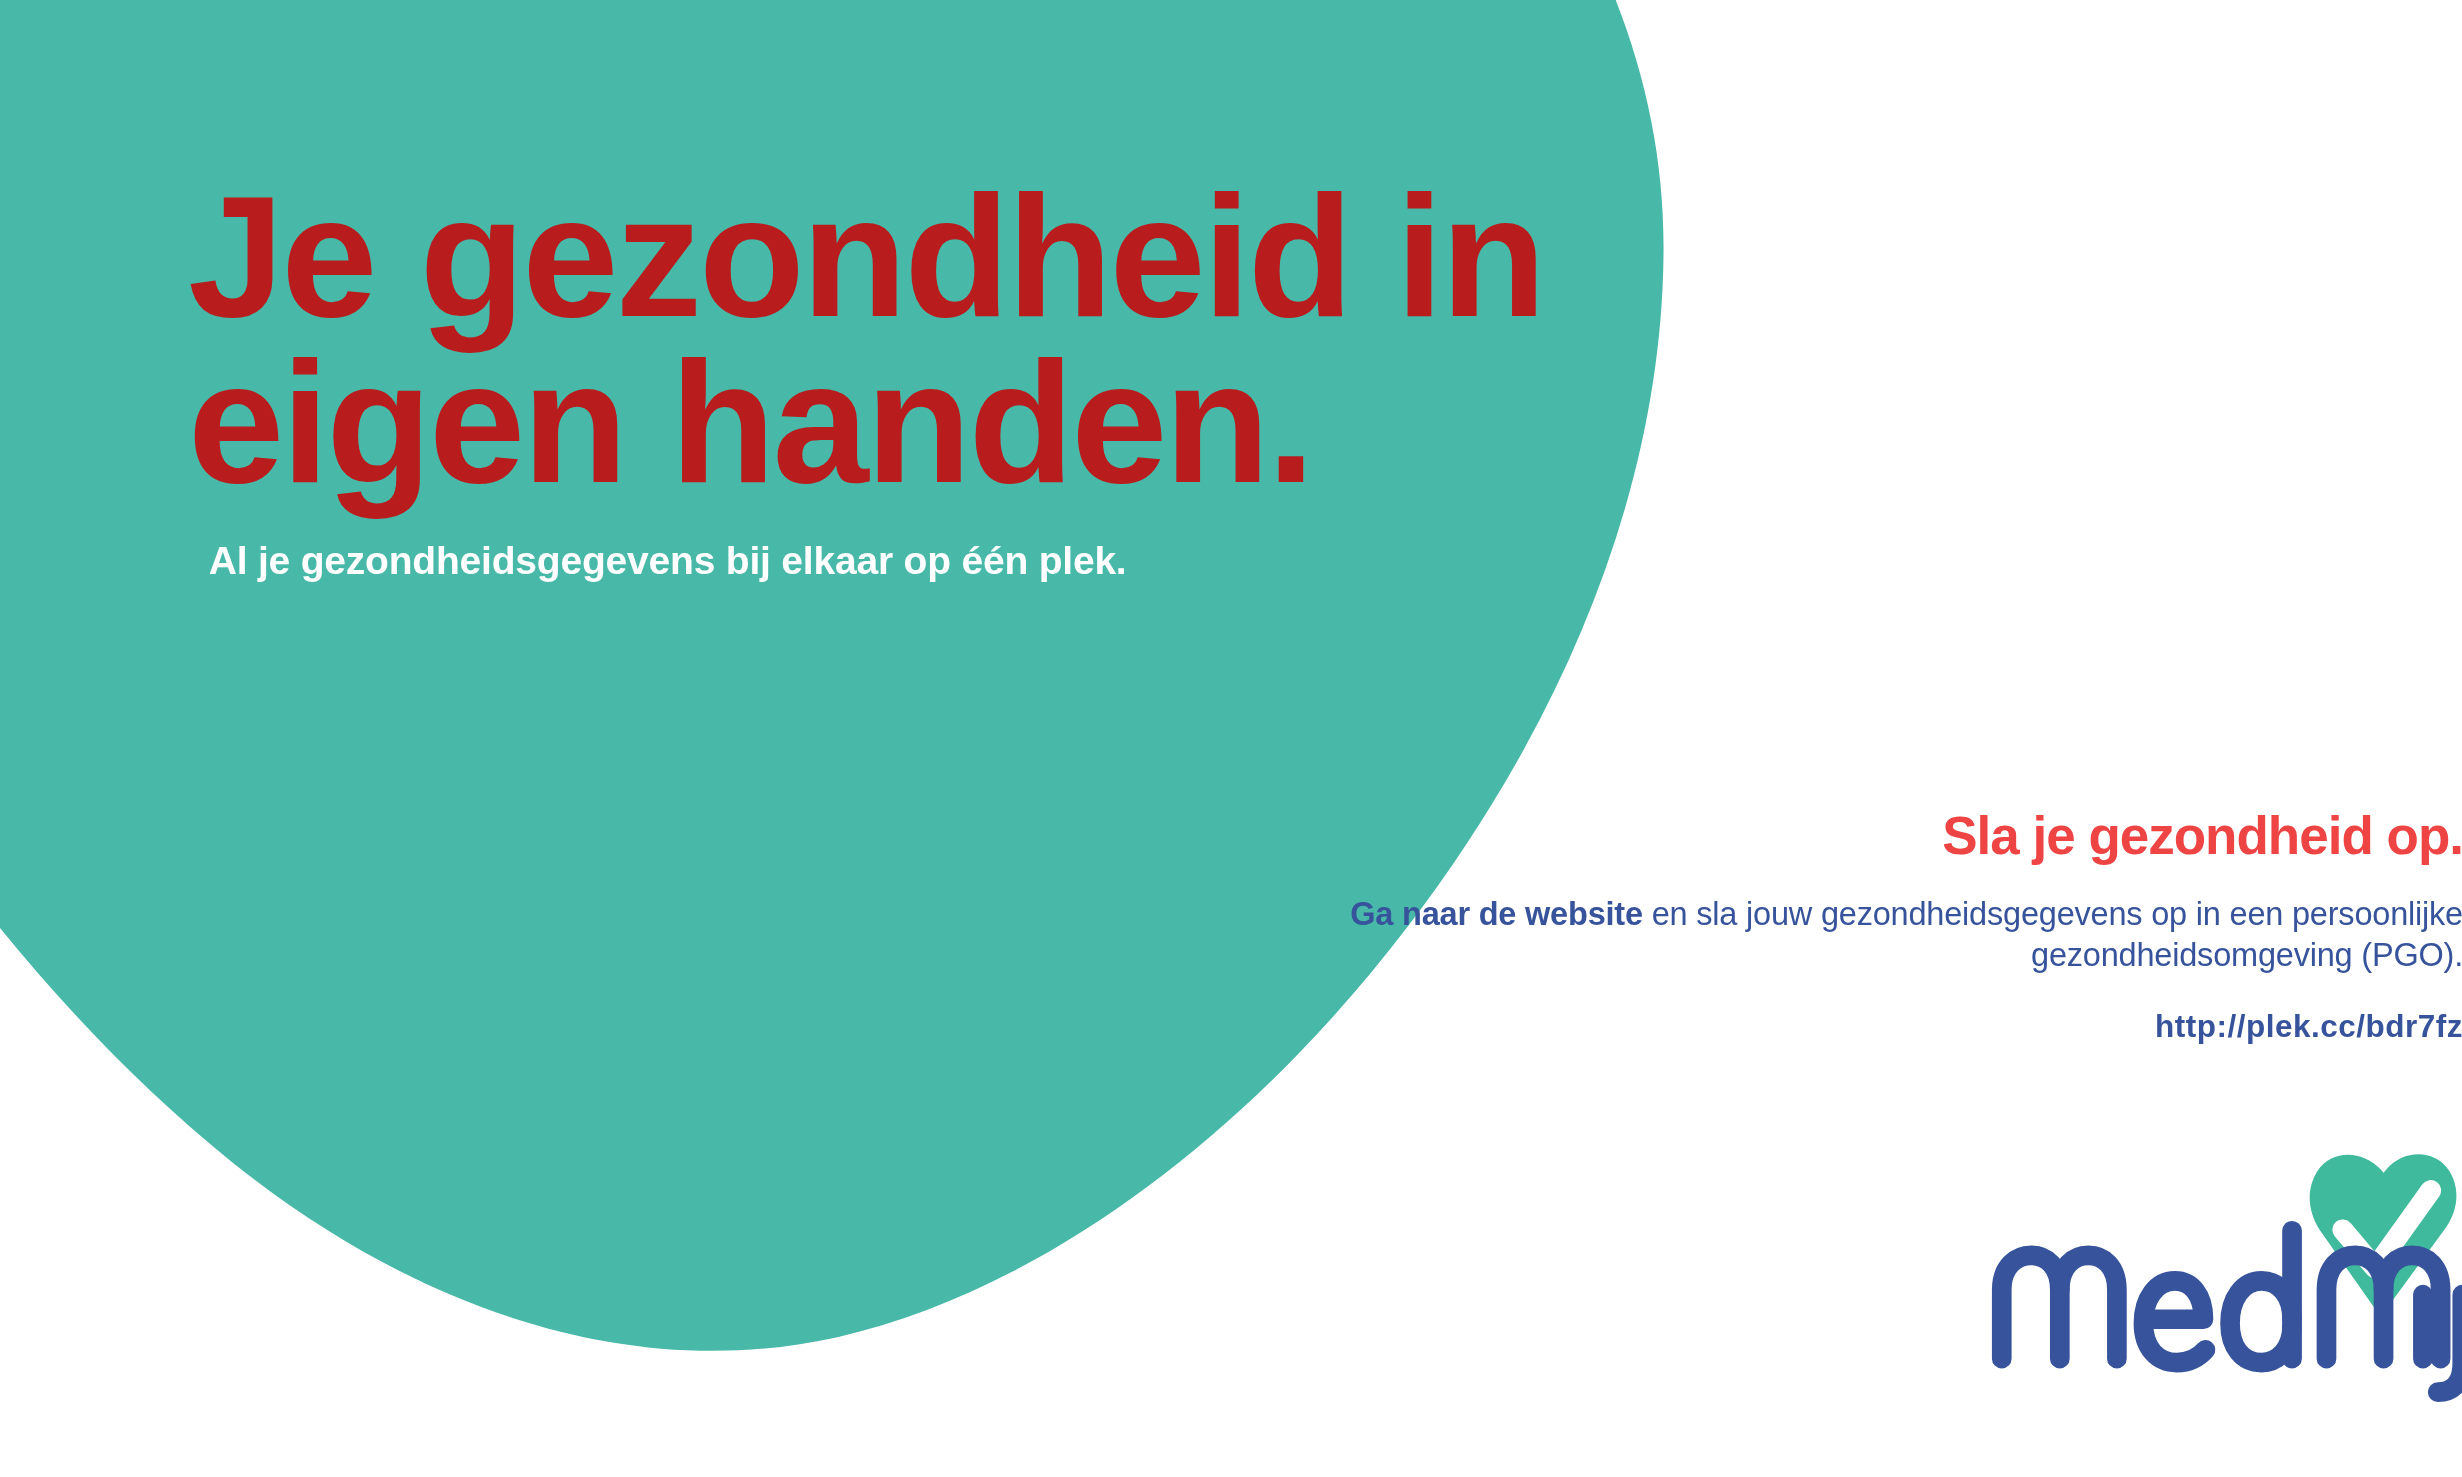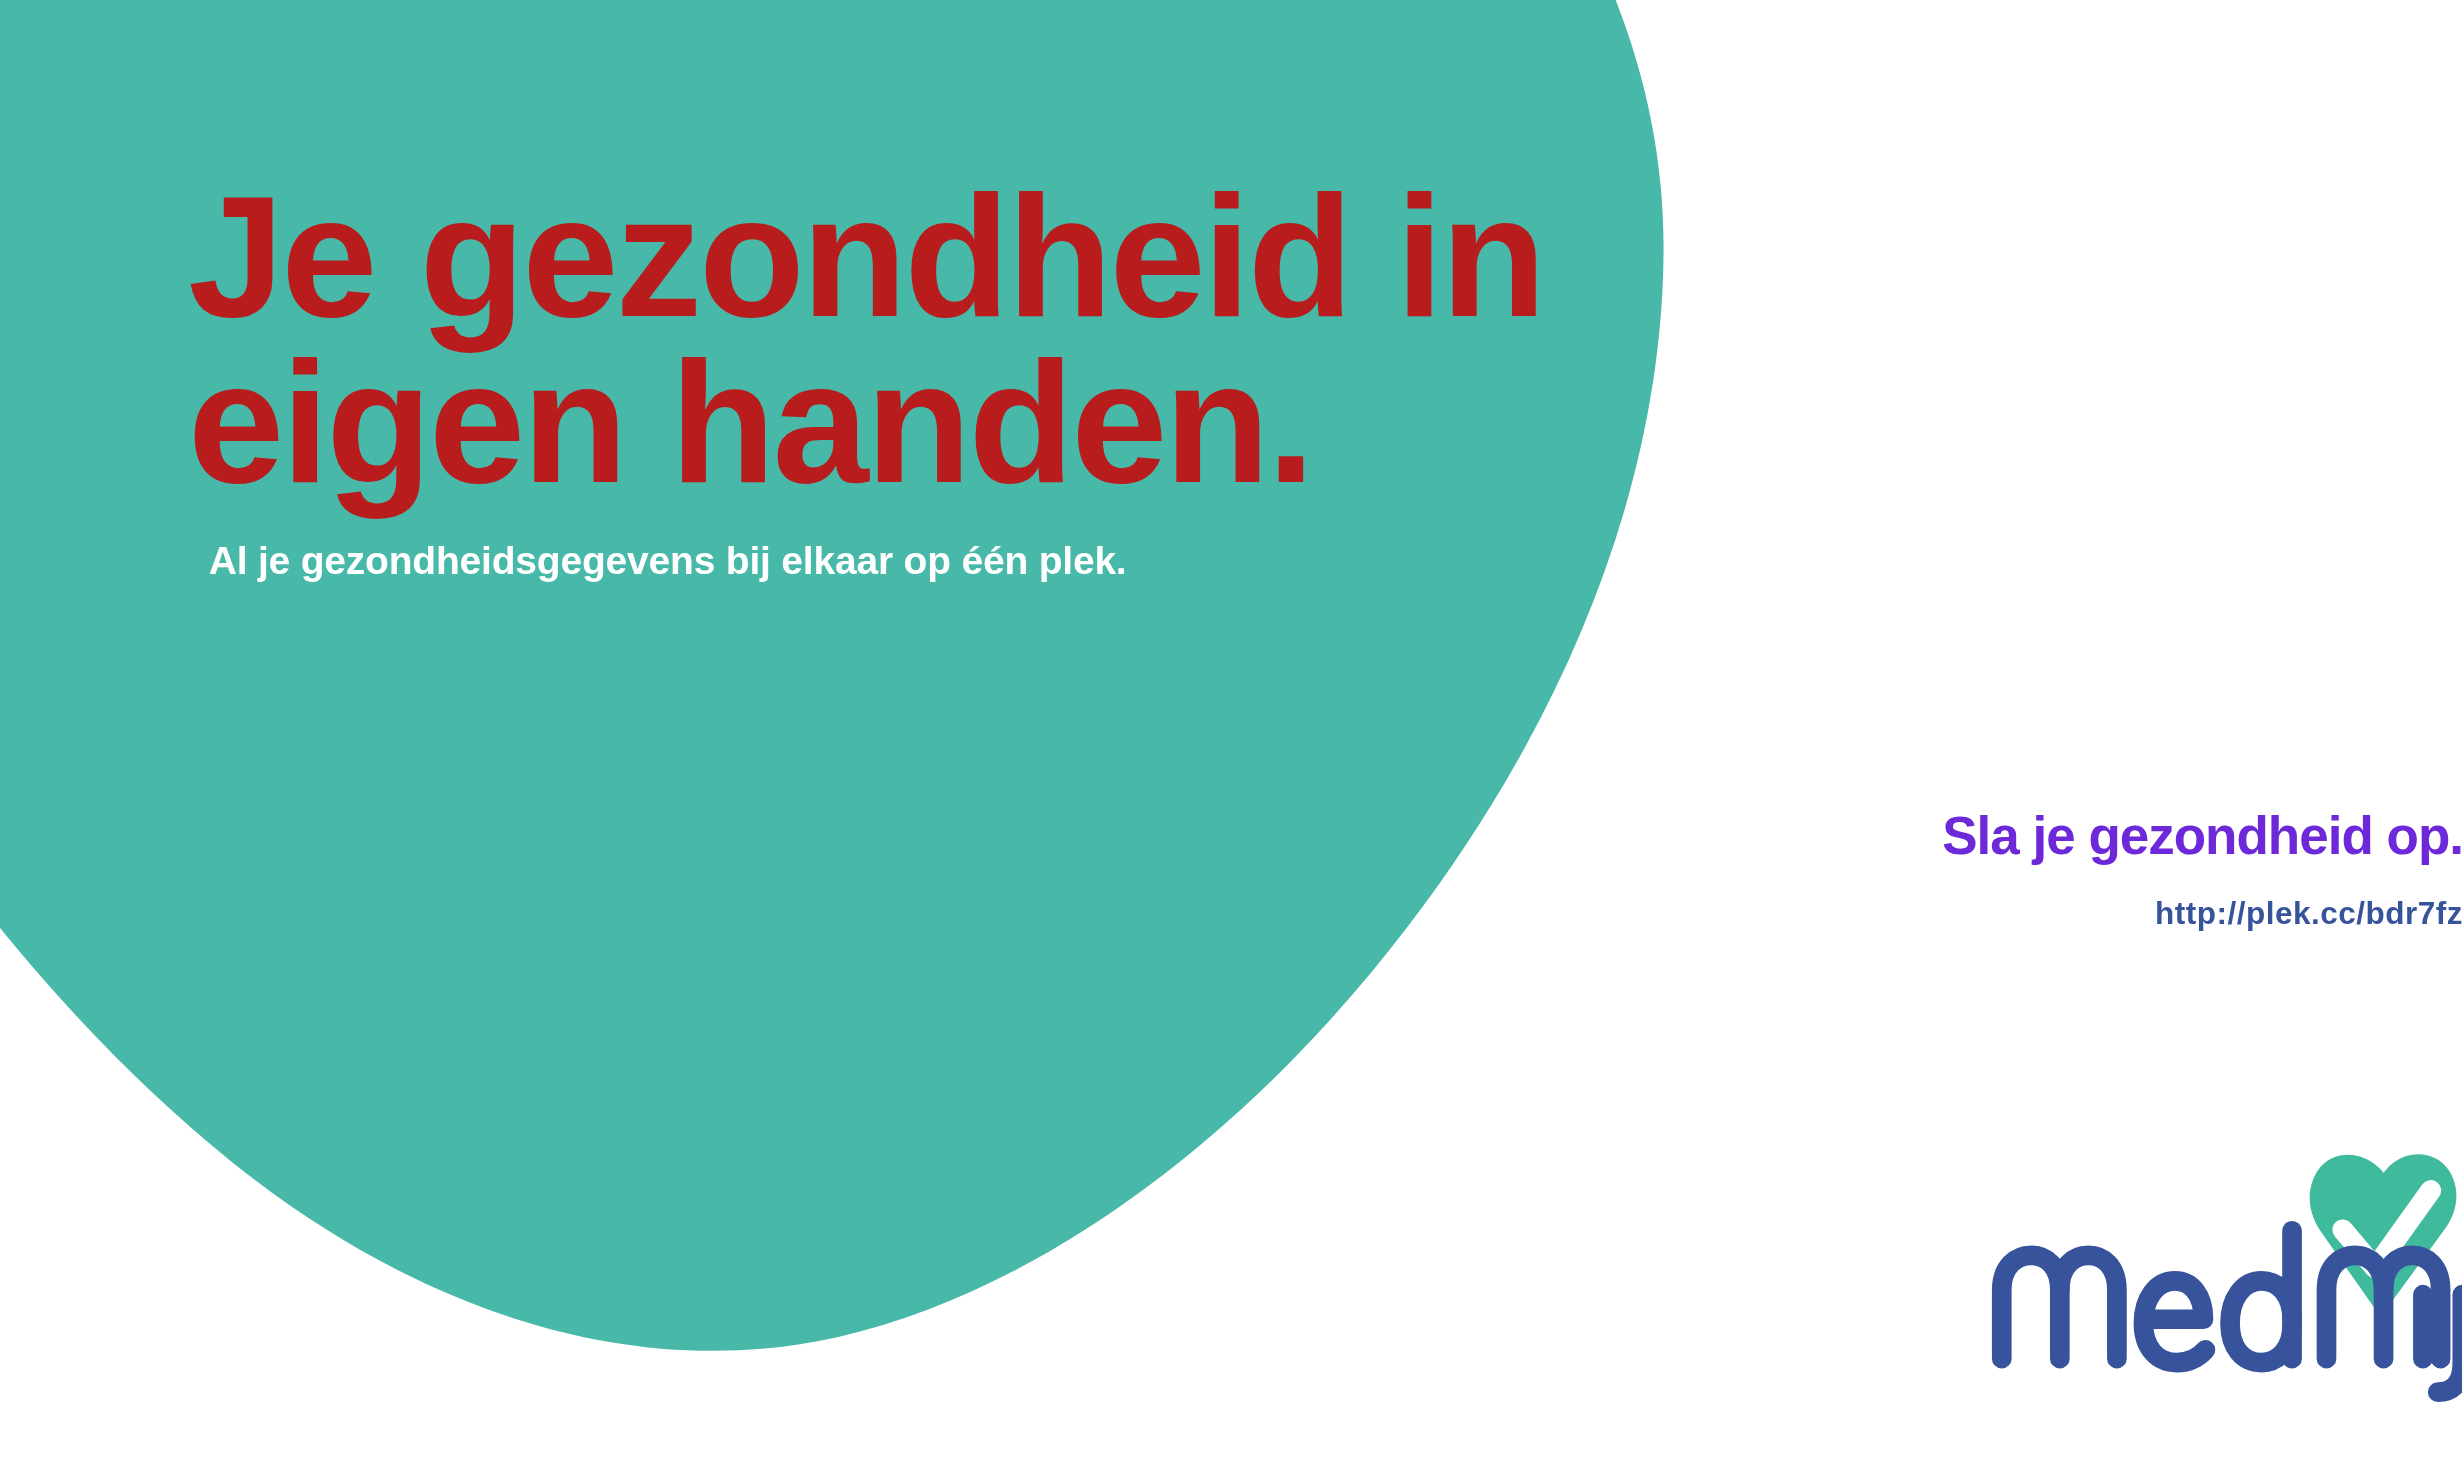--- a/index.html
+++ b/index.html
@@ -67,21 +67,21 @@
   
   .cta-block {
     position: absolute;
     right: 164px;
     top: 808px;
     width: 1182px;
     text-align: right;
   }
   .cta-heading {
     margin: 0;
-    color: #6d28d9;
+    color: #ef4444;
     font-family: "Liberation Sans", sans-serif;
     font-weight: bold;
     font-size: 53px;
     line-height: 1.05;
     letter-spacing: -1px;
   }
   .cta-body {
     margin: 0;
     padding-top: 30.5px;
     color: #36539B;
@@ -139,20 +139,21 @@
   </div>
 
   <div class="headline-block">
     <h1 class="headline">Je gezondheid in
 eigen handen.</h1>
     <p class="subtitle">Al je gezondheidsgegevens bij elkaar op één plek.</p>
   </div>
 
   <div class="cta-block">
     <h2 class="cta-heading">Sla je gezondheid op.</h2>
+    <p class="cta-body"><span class="lead">Ga naar de website</span><span> en sla jouw gezondheidsgegevens op in een persoonlijke gezondheidsomgeving (PGO).</span></p>
     <p class="cta-url">http://plek.cc/bdr7fz</p>
   </div>
 
   <div class="logo">
     <svg viewBox="0 0 1000 520" xmlns="http://www.w3.org/2000/svg" aria-hidden="true">
 
       <g>
         <path d="M 800 45
                  C 762 5, 700 5, 672 48
                  C 648 86, 652 130, 676 168

